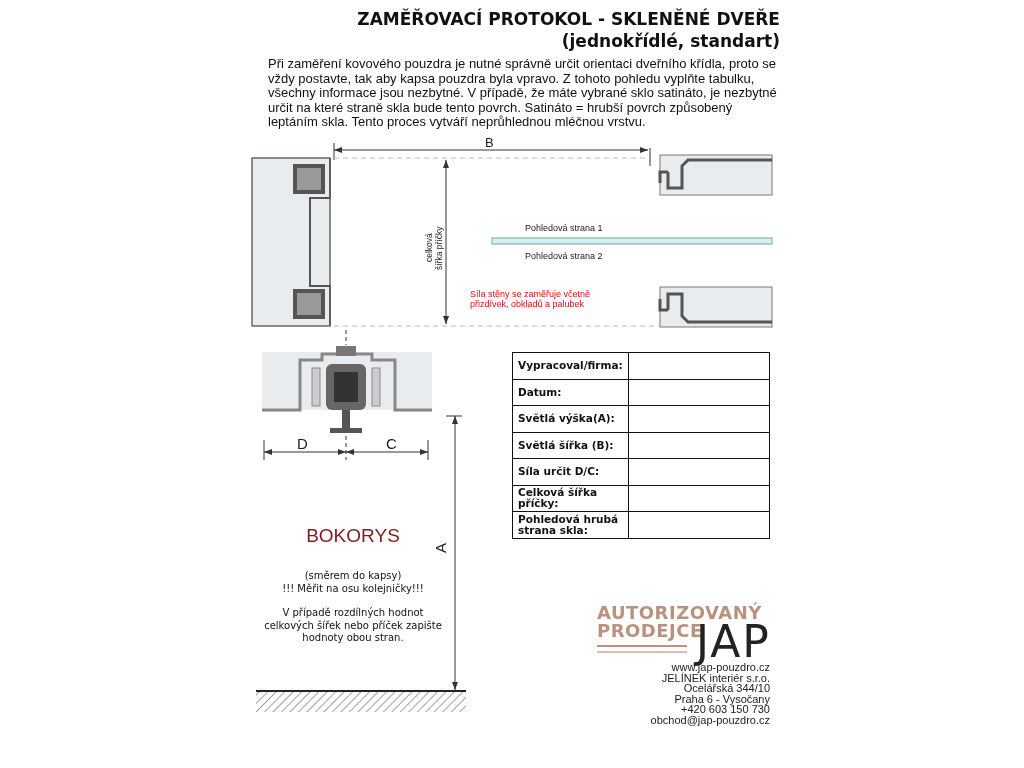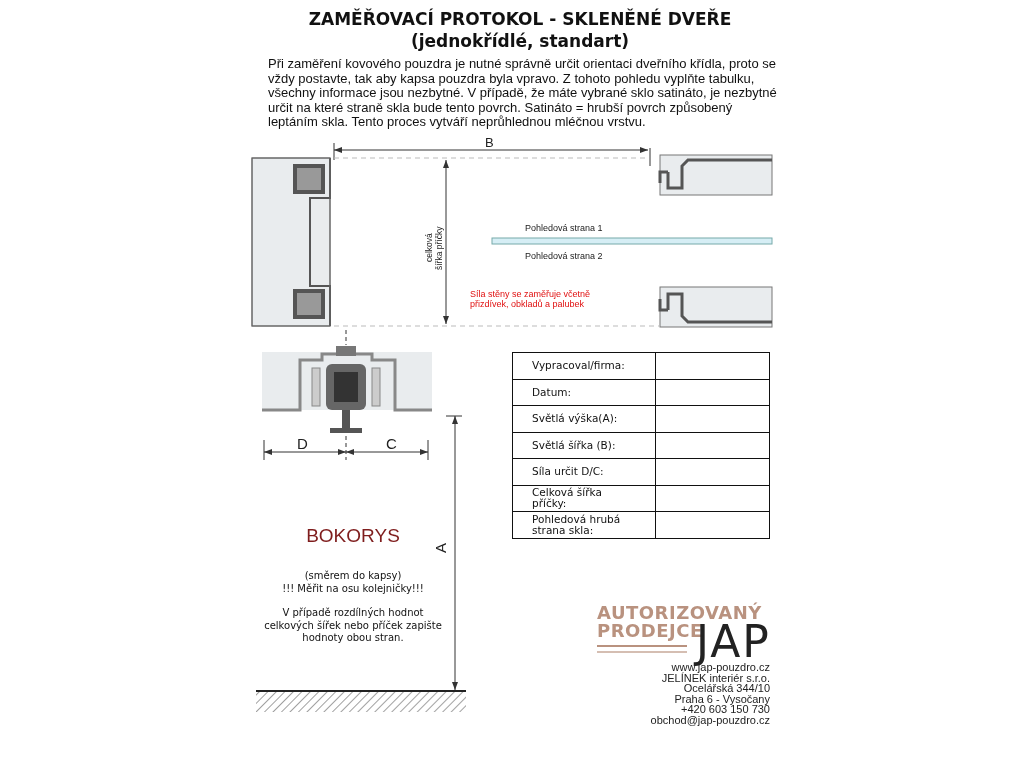--- a/index.html
+++ b/index.html
@@ -1,22 +1,22 @@
 <!DOCTYPE html>
 <html><head>
 <meta charset="utf-8">
 <style>
   html,body{margin:0;padding:0;background:#fff;}
   body{width:1024px;height:768px;position:relative;overflow:hidden;font-family:"Liberation Sans",sans-serif;color:#111;}
   .abs{position:absolute;}
-  .title{left:260px;top:8px;width:520px;text-align:center;font-family:"DejaVu Sans",sans-serif;font-weight:bold;font-size:17px;line-height:22px;color:#111;}
+  .title{left:260px;top:8px;width:520px;text-align:right;font-family:"DejaVu Sans",sans-serif;font-weight:bold;font-size:17px;line-height:22px;color:#111;}
   .intro{left:268px;top:57px;width:512px;font-size:13px;line-height:14.6px;color:#111;}
   svg{position:absolute;left:0;top:0;}
   .tbl{left:512px;top:352px;width:258px;border-collapse:collapse;}
-  .tbl td{border:1.5px solid #111;height:25.5px;padding:0 19px;font-family:"DejaVu Sans",sans-serif;font-weight:normal;font-size:10.5px;line-height:11px;}
+  .tbl td{border:1.5px solid #111;height:25.5px;padding:0 5px;font-family:"DejaVu Sans",sans-serif;font-weight:bold;font-size:10.5px;line-height:11px;}
   .tbl td.lbl{width:104px;}
   .bok-title{left:258px;top:525px;width:190px;text-align:center;font-size:19px;color:#7f1d1d;}
   .bok-text{left:258px;top:550px;width:190px;text-align:center;font-family:"DejaVu Sans",sans-serif;font-size:10px;line-height:12.5px;margin-top:20px;}
   .auth{left:597px;top:604px;font-family:"DejaVu Sans",sans-serif;font-weight:bold;font-size:18px;line-height:18px;color:#b9927f;letter-spacing:0.5px;}
   .jap{left:696px;top:620px;font-family:"DejaVu Sans",sans-serif;font-size:44px;line-height:44px;color:#222;letter-spacing:2px;}
   .contact{left:640px;top:662px;width:130px;text-align:right;font-size:11px;line-height:10.5px;color:#222;}
   .lbl-svg{font-family:"Liberation Sans",sans-serif;}
 </style>
 </head>
 <body>

